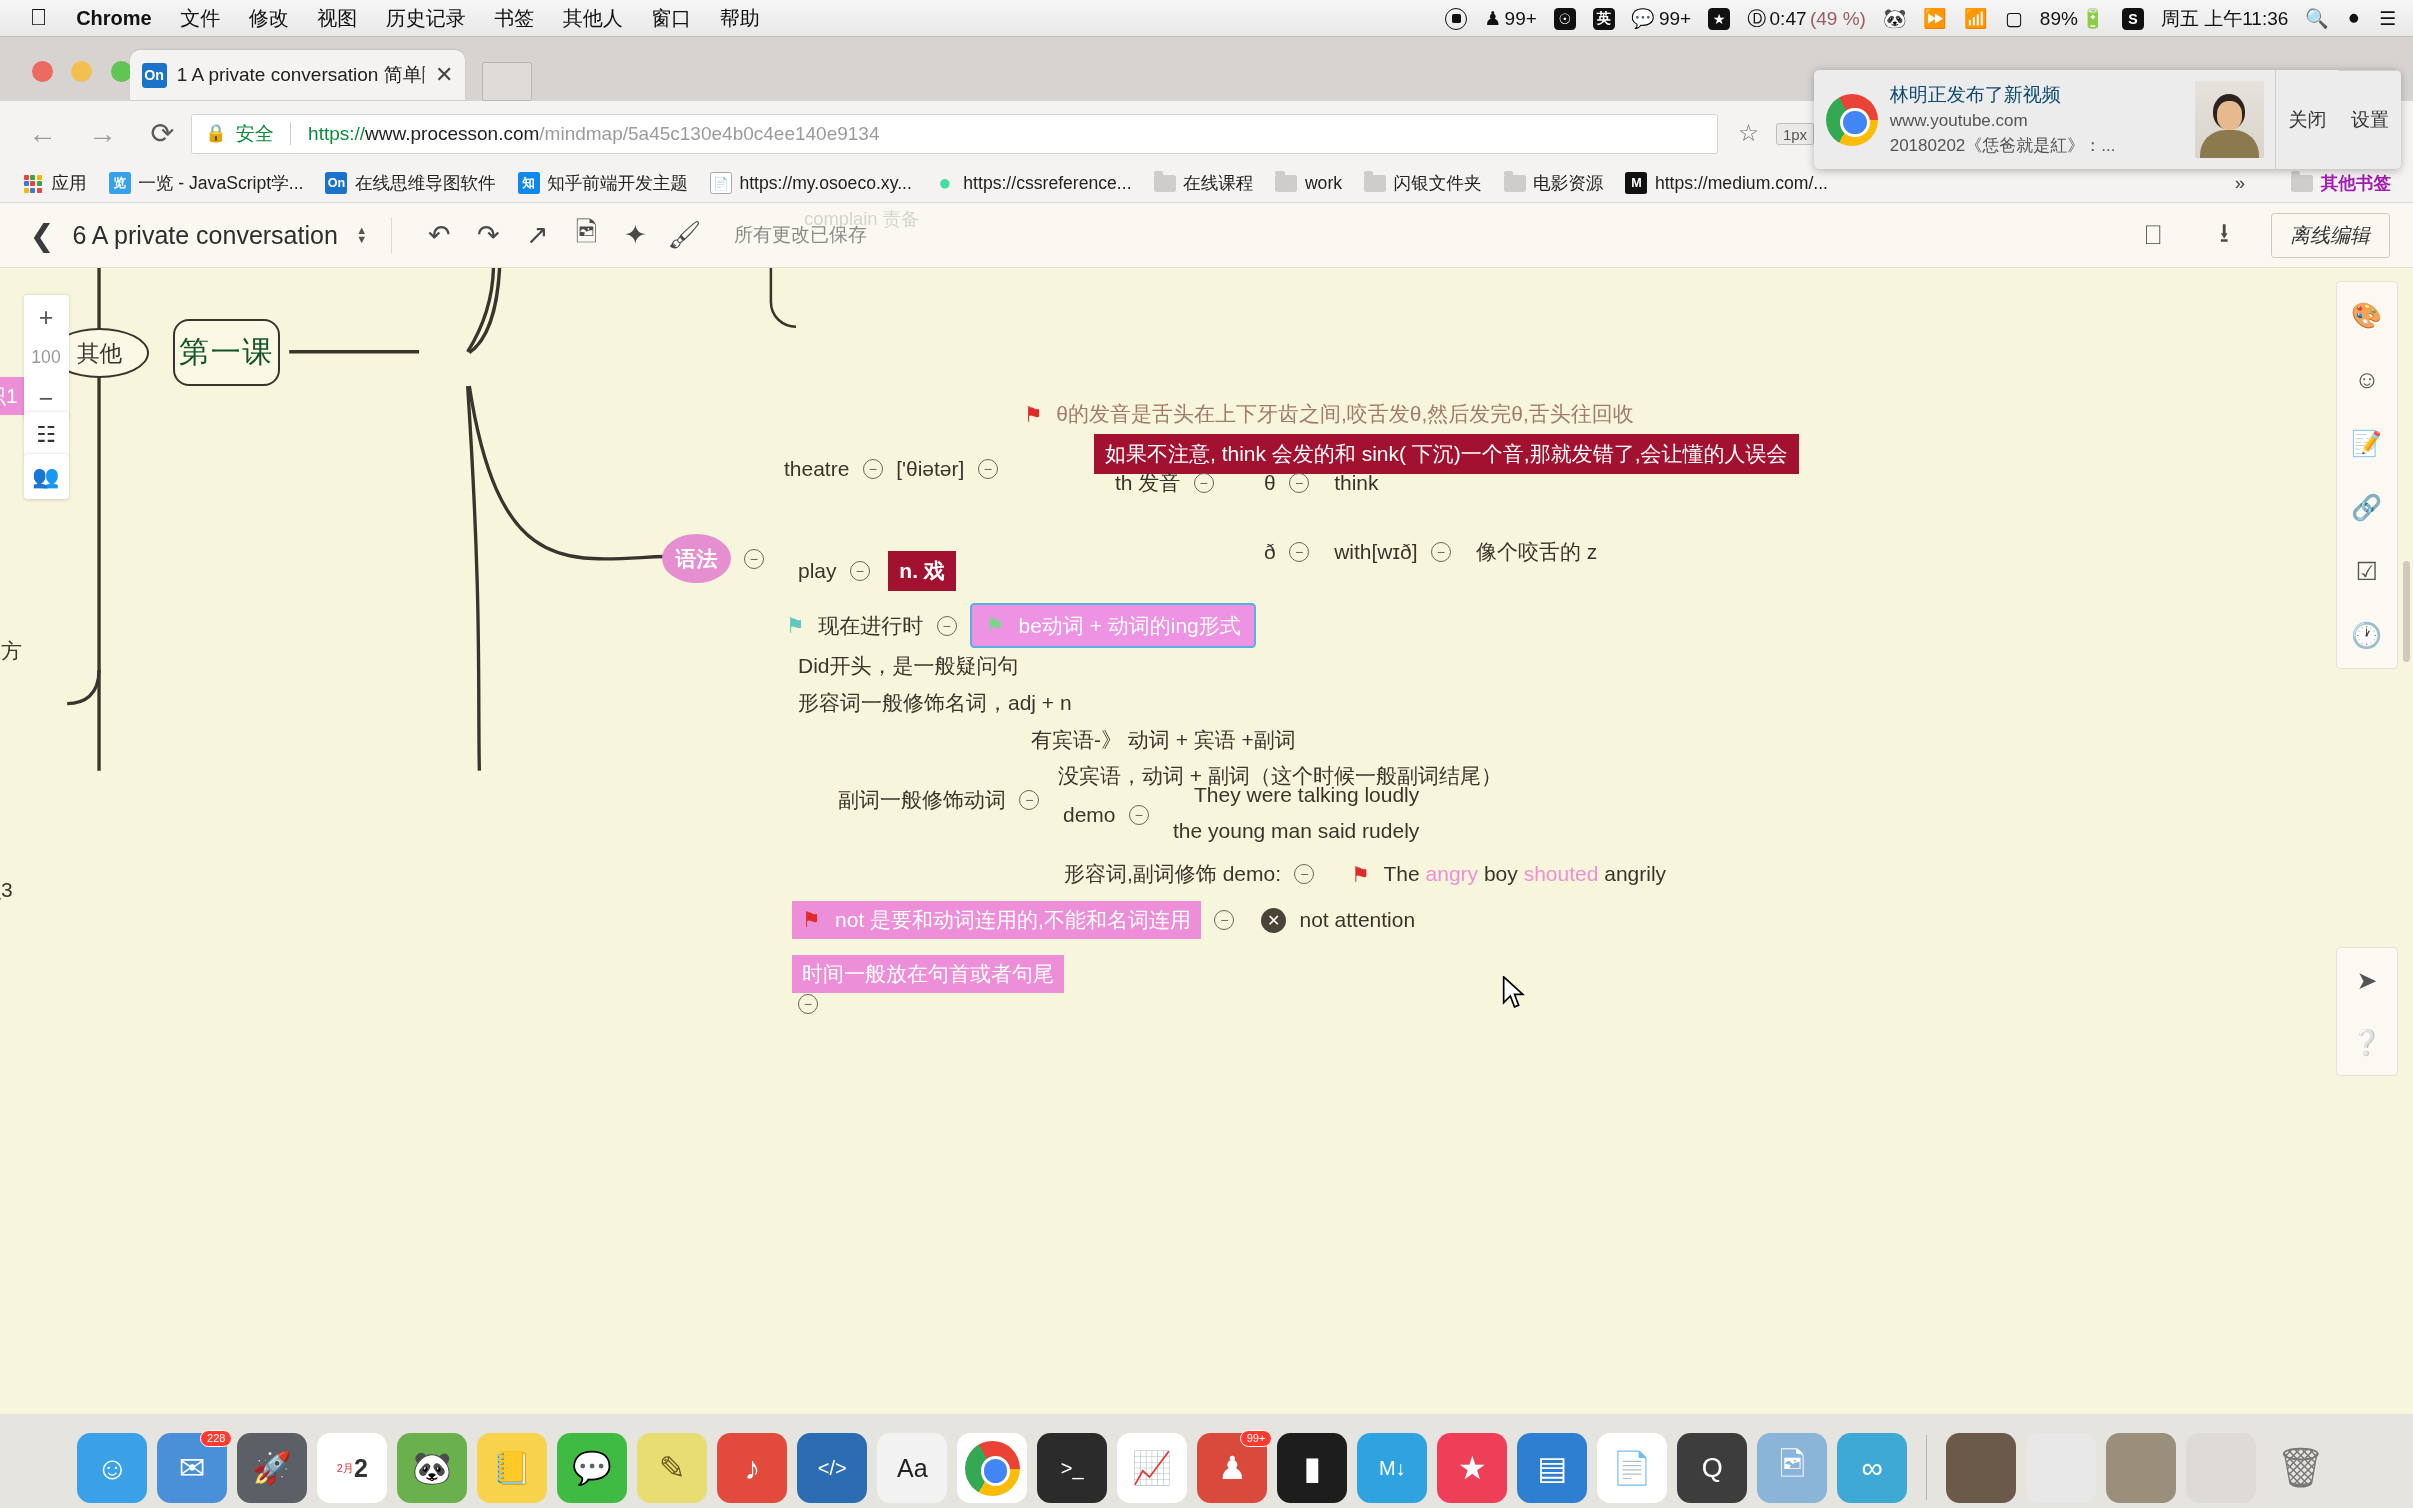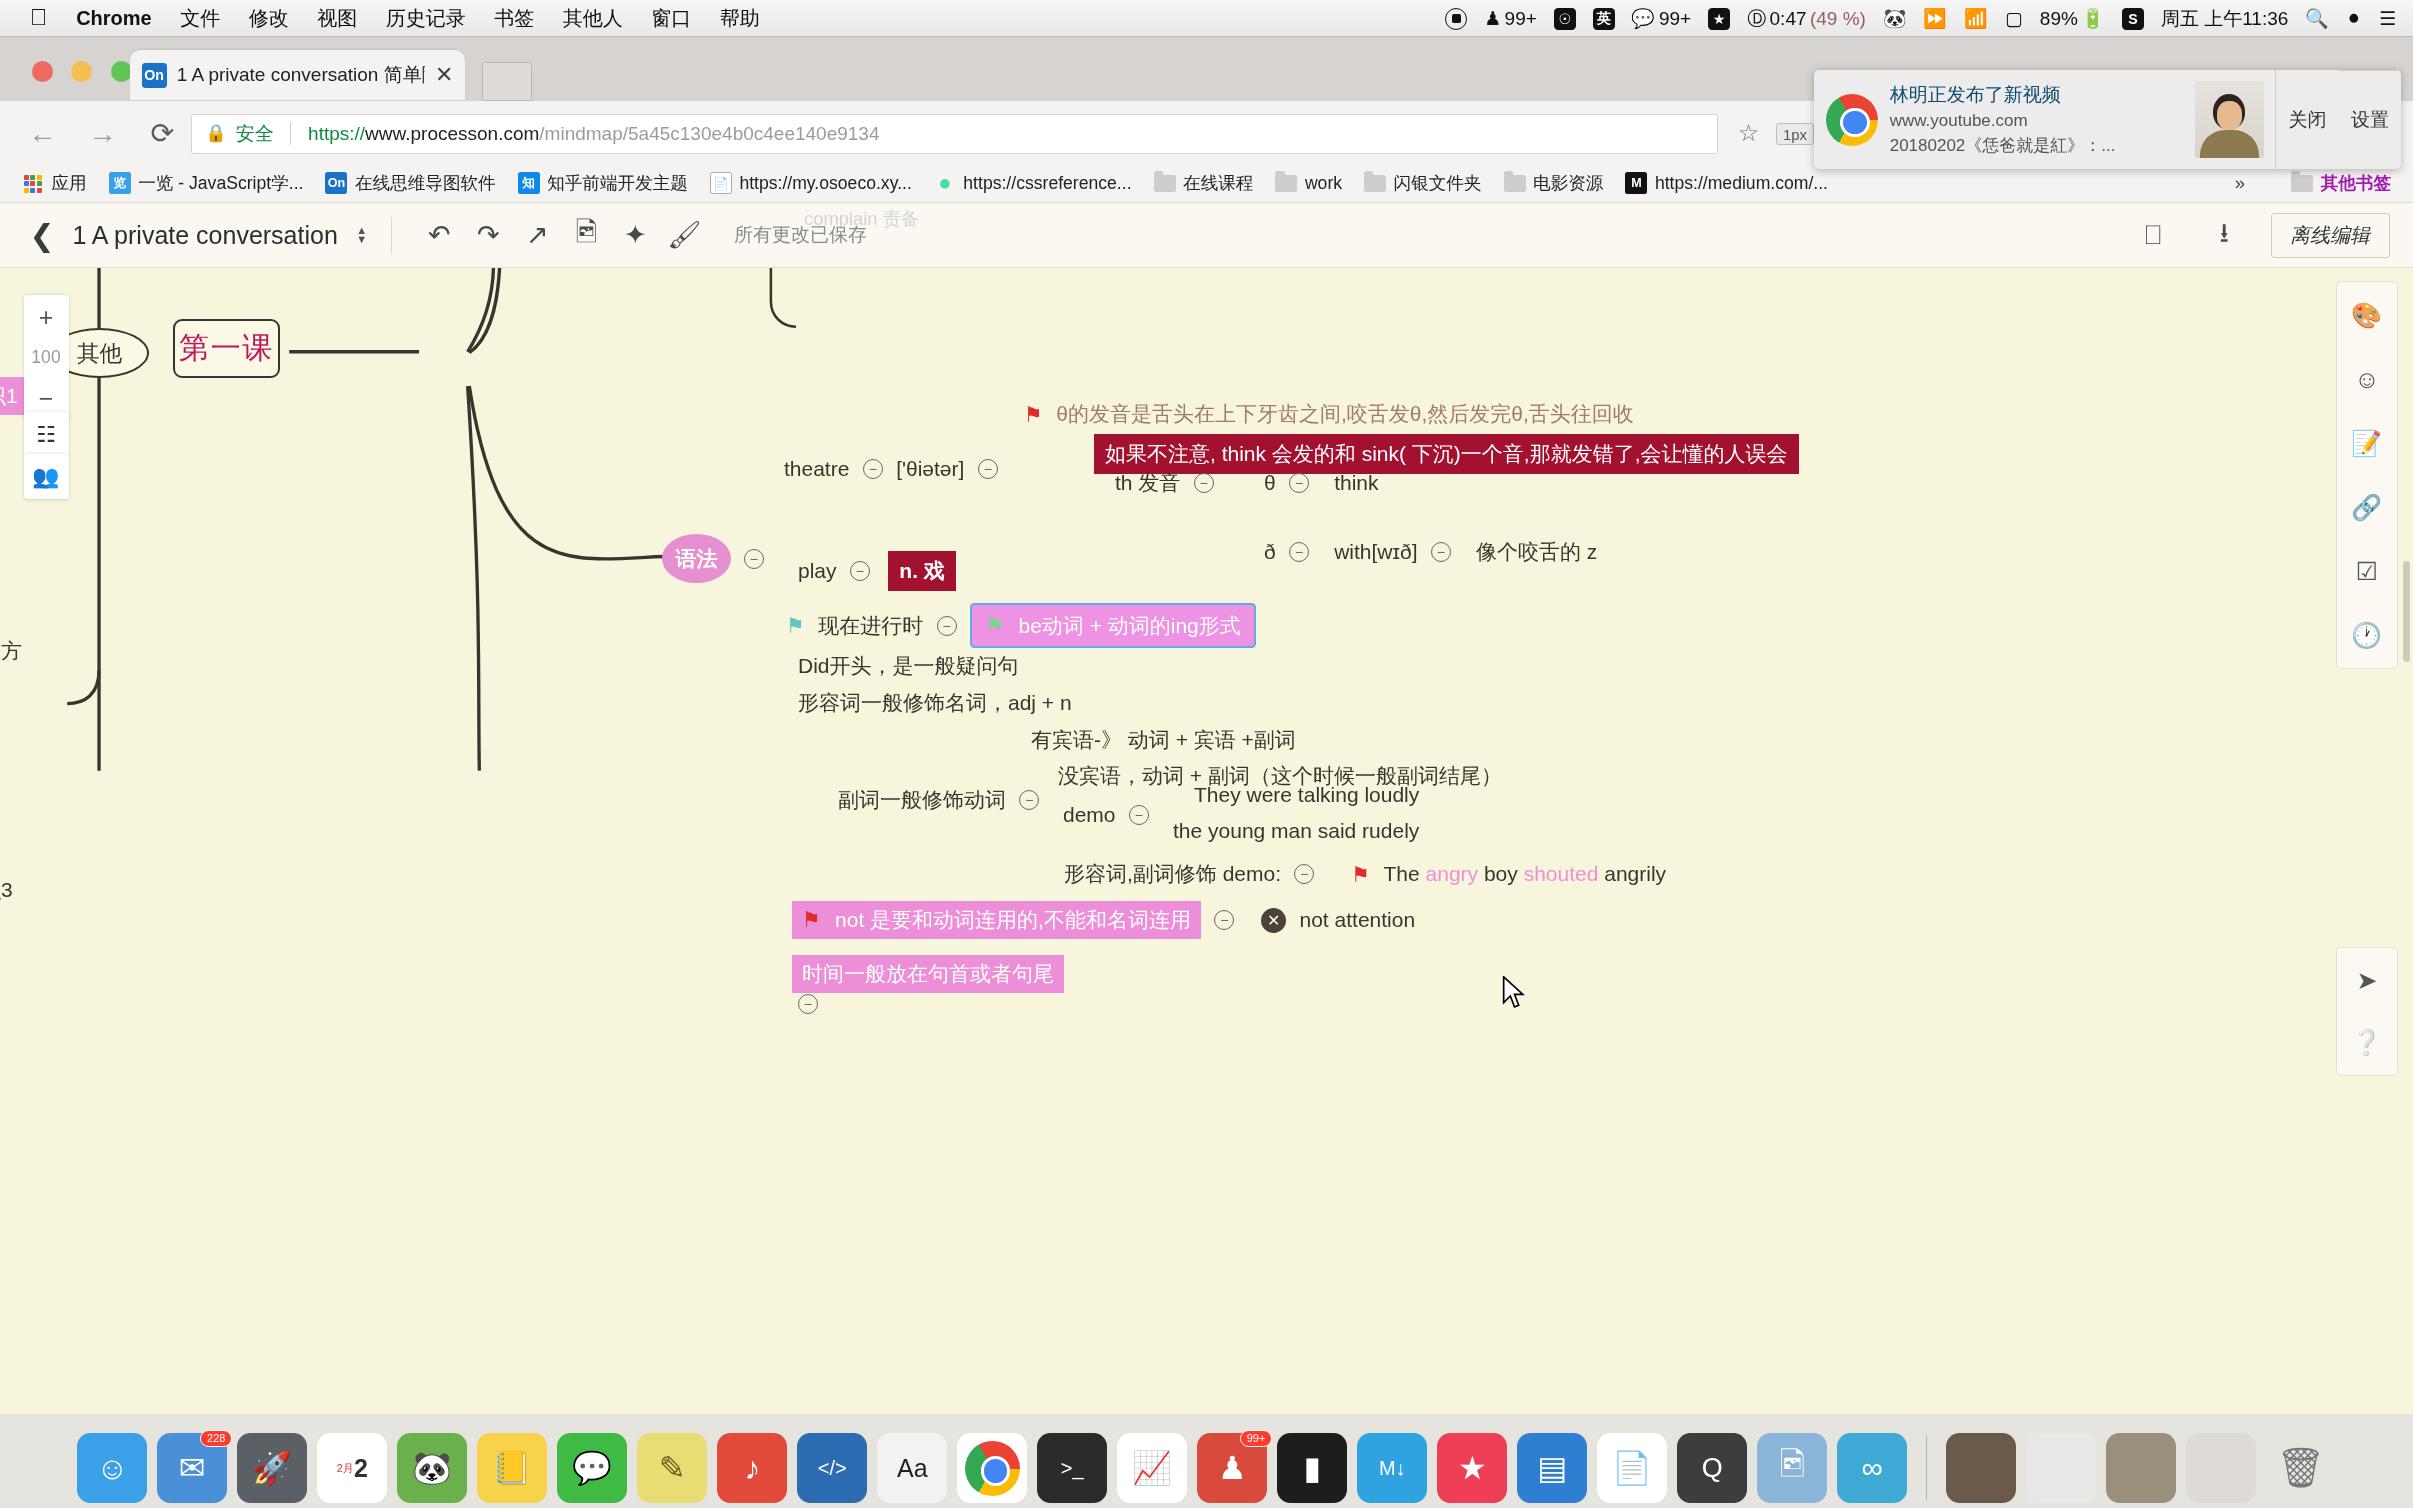--- a/index.html
+++ b/index.html
@@ -160,24 +160,24 @@
     padding: 11.7px 0; gap: 22px; z-index: 20; }
   .rp-ico { width: 42px; height: 42px; display: flex; align-items: center; justify-content: center; font-size: 25px; color: #555; }
   .right-panel2 { position: absolute; right: 15px; top: 402px; width: 62px; background: #fbf9f2;
     border: 0.8px solid #e6e1d2; border-radius: 4.2px; display: flex; flex-direction: column; align-items: center;
     padding: 11.7px 0; gap: 20px; z-index: 20; }
   .scroll-pill { position: absolute; right: 3.4px; top: 293px; width: 6.7px; height: 101px; background: #cfcabb; border-radius: 4.2px; z-index: 19; }
 
   
   .node { position: absolute; font-size: 21px; color: #3a352c; white-space: nowrap; z-index: 14; }
   .root-node {
-    position: absolute; left: 173px; top: 51px; width: 107px; height: 59px;
-    border: 2.5px solid #3a352c; border-radius: 9px; background: #fbf8e6;
+    position: absolute; left: 173px; top: 51px; width: 107px; height: 67px;
+    border: 2.5px solid #3a352c; border-radius: 16px; background: #fbf8e6;
     display: flex; align-items: center; justify-content: center;
-    font-size: 30px; color: #be185d; letter-spacing: 1.7px; z-index: 16;
+    font-size: 30px; color: #14532d; letter-spacing: 1.7px; z-index: 16;
   }
   .oval-node {
     position: absolute; border: 2.5px solid #3a352c; border-radius: 50%; background: #fbf8e6;
     display: flex; align-items: center; justify-content: center; font-size: 22.6px; color: #3a352c; z-index: 16;
   }
   .pill-node {
     position: absolute; border-radius: 50%; background: #e58fd0;
     display: flex; align-items: center; justify-content: center;
     font-size: 21px; color: #fff; font-weight: bold; z-index: 16;
   }
@@ -383,21 +383,21 @@
       </div>
     </div>
     <div class="toast-actions">
       <div class="toast-btn">关闭</div>
       <div class="toast-btn">设置</div>
     </div>
   </div>
 
   <div class="app-header">
     <span class="back-arrow">❮</span>
-    <span class="doc-title">1 A private conversation</span>
+    <span class="doc-title">6 A private conversation</span>
     <span class="sortchev">
         <span>▲</span>
         <span>▼</span>
       </span>
     <span class="hdr-sep"></span>
     <span class="tool-ico">↶</span>
     <span class="tool-ico">↷</span>
     <span class="tool-ico">↗</span>
     <span class="tool-ico">🖻</span>
     <span class="tool-ico">✦</span>

